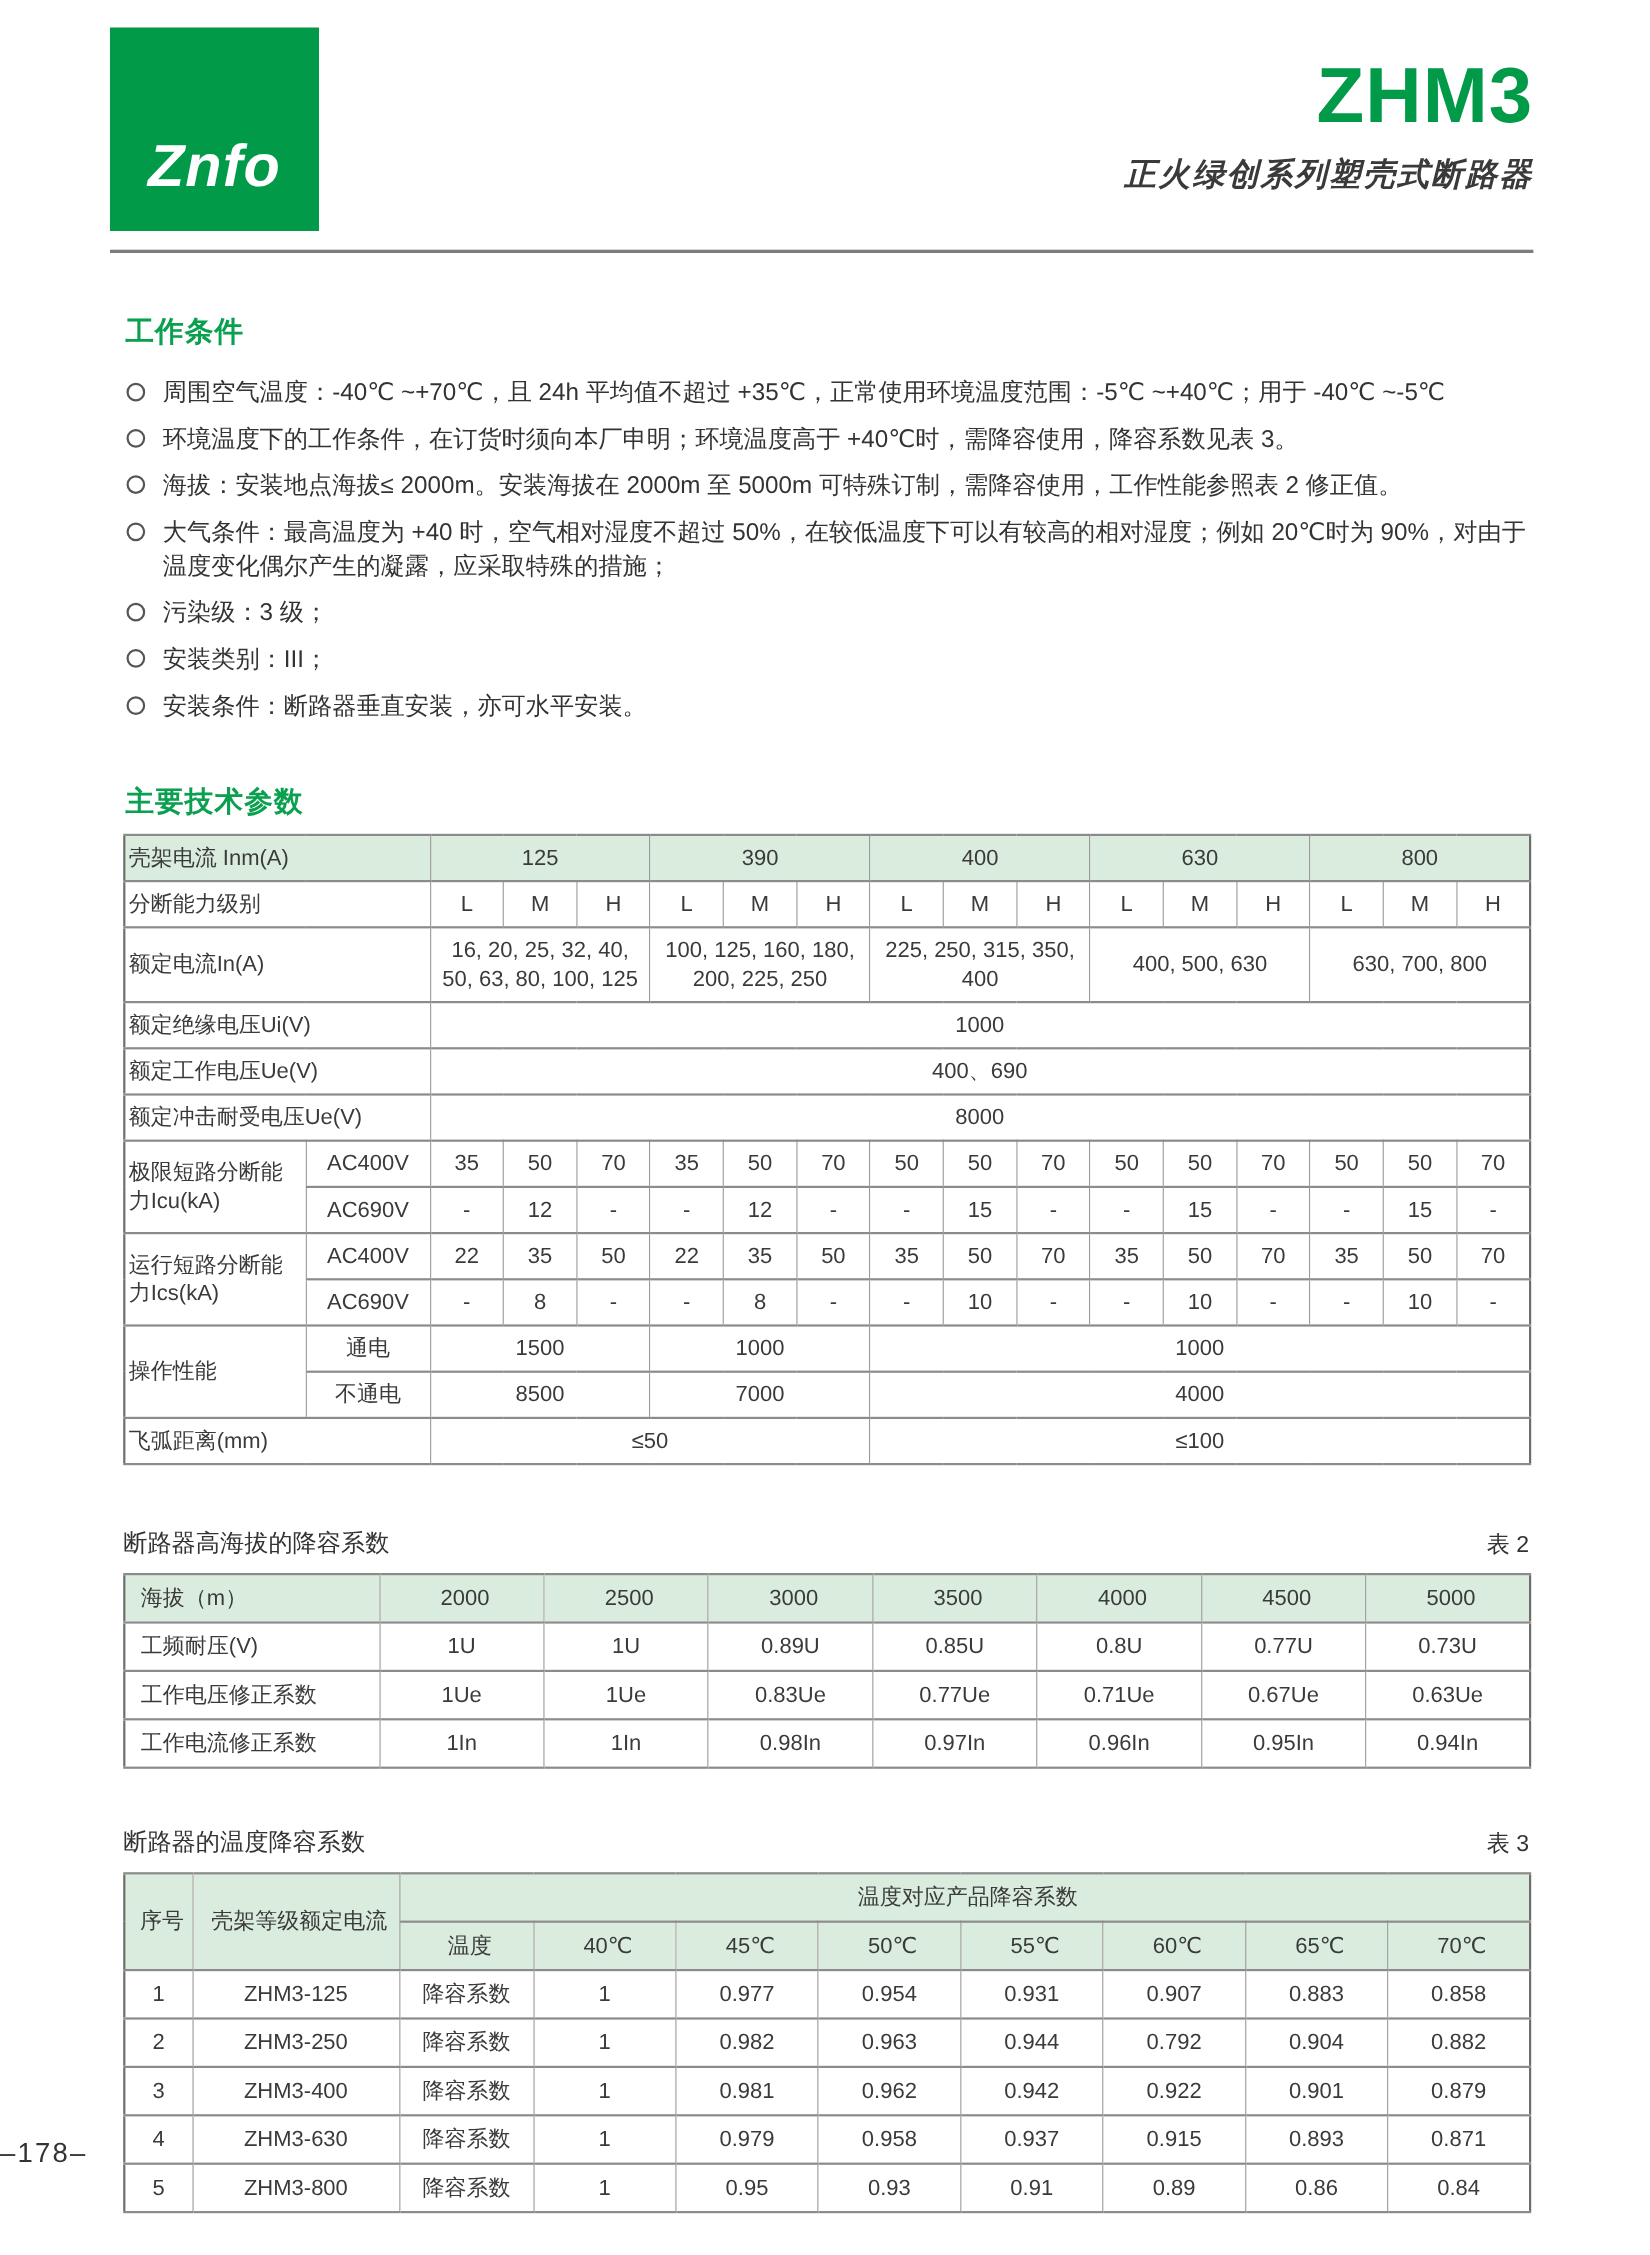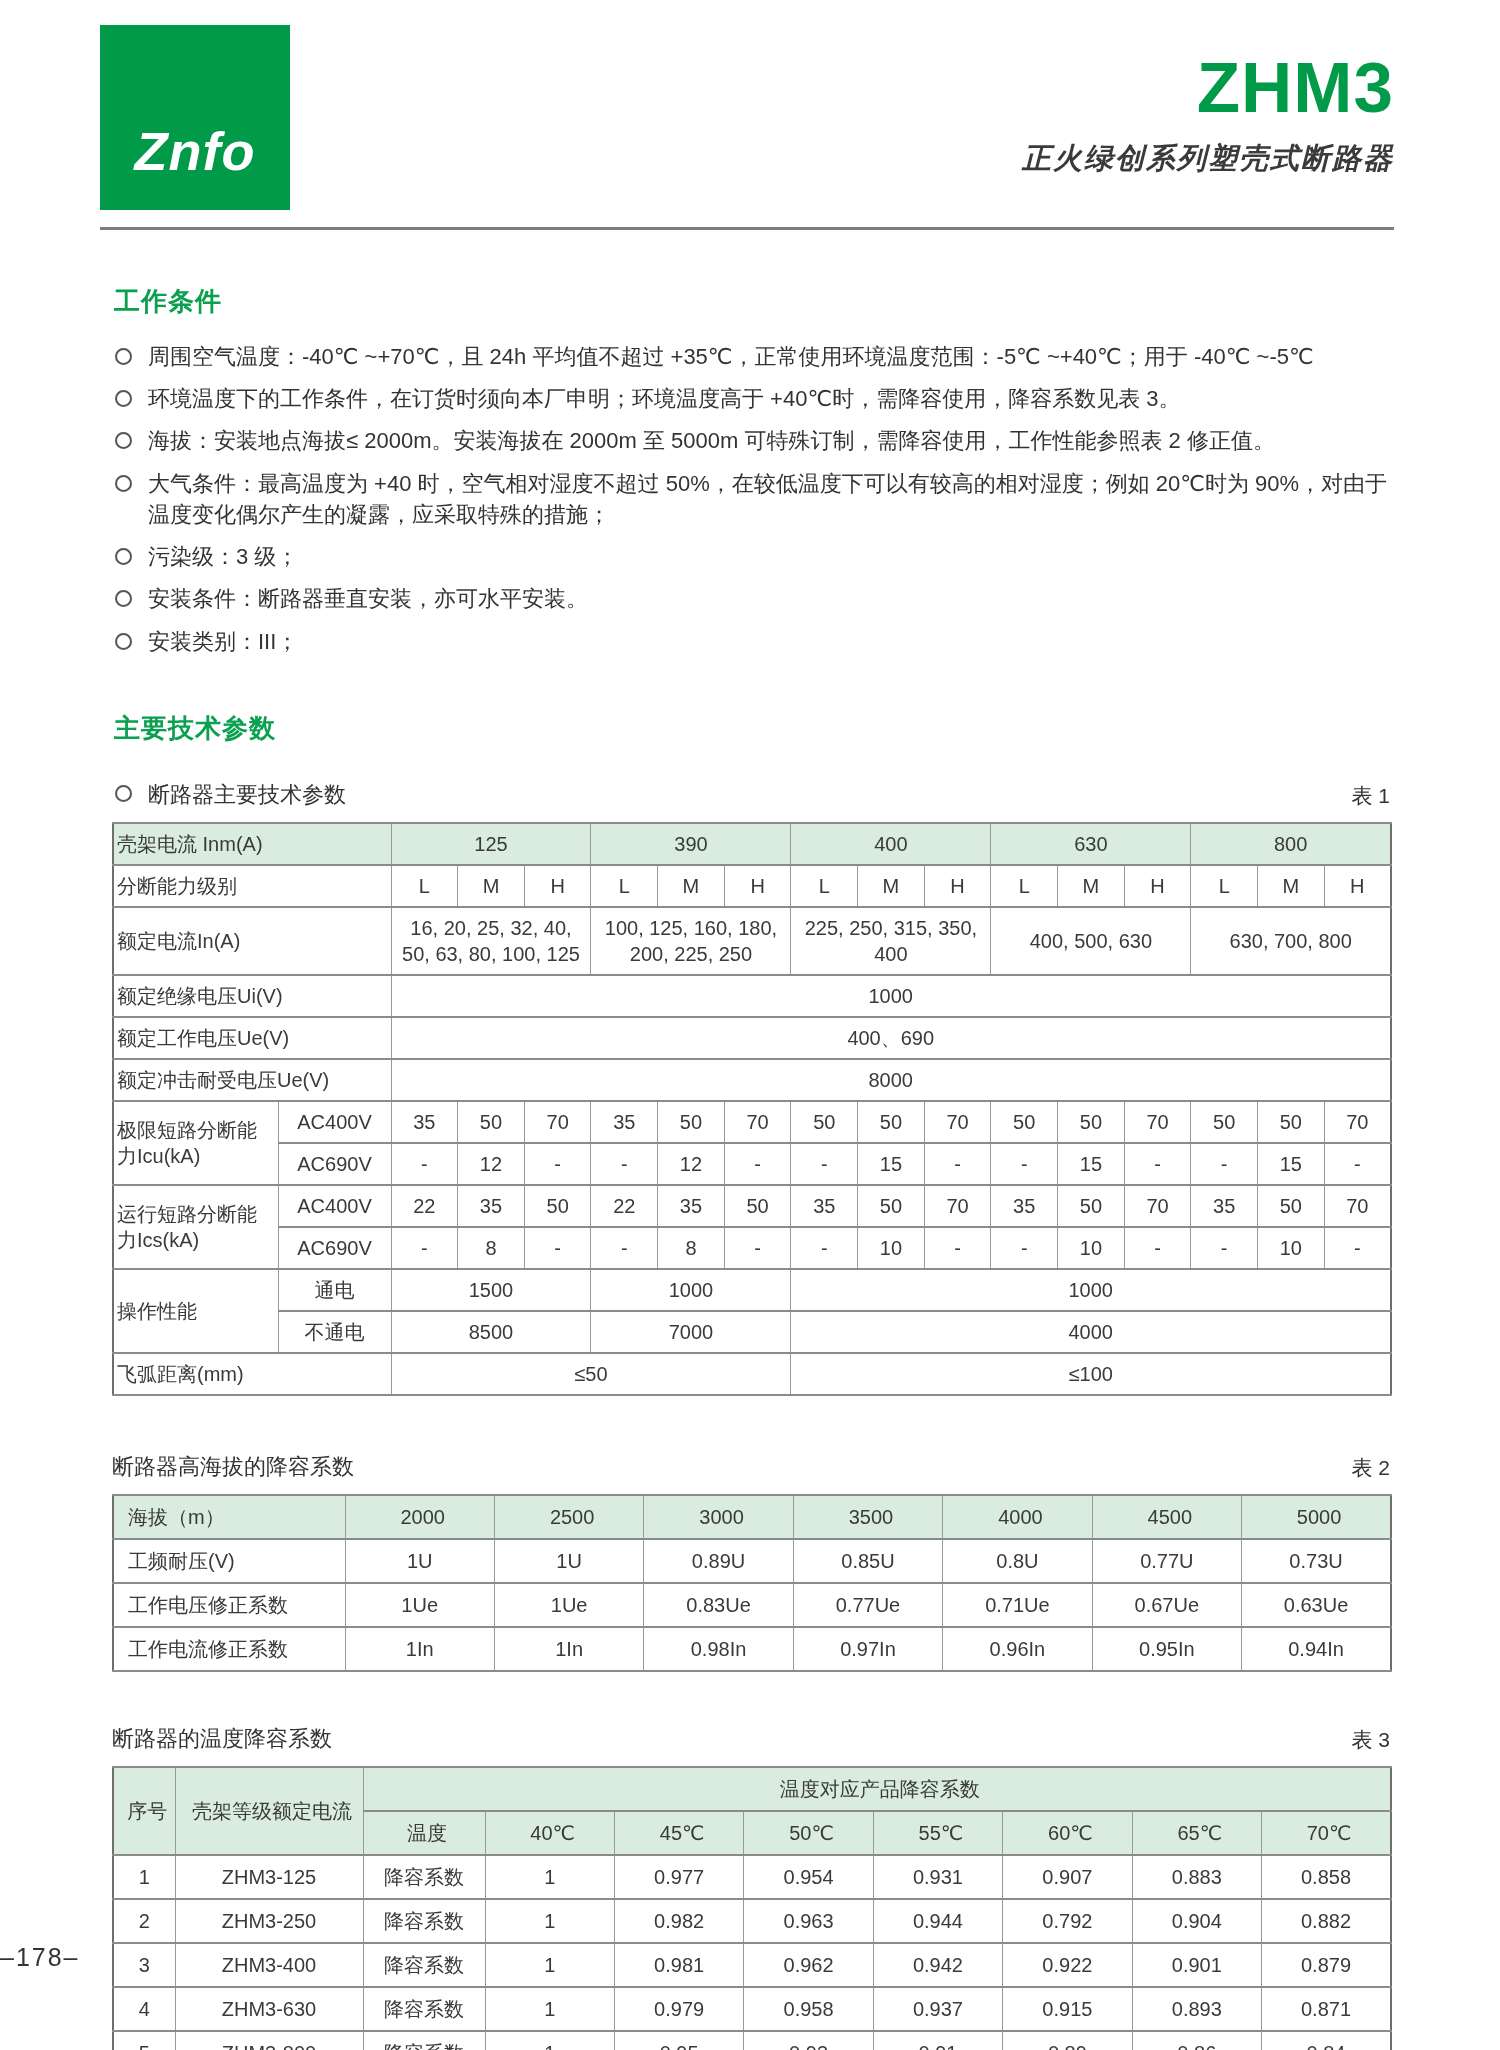--- a/index.html
+++ b/index.html
@@ -78,37 +78,30 @@
       <li>
           <span class="dot"></span>
           <span>大气条件：最高温度为 +40 时，空气相对湿度不超过 50%，在较低温度下可以有较高的相对湿度；例如 20℃时为 90%，对由于温度变化偶尔产生的凝露，应采取特殊的措施；</span>
         </li>
       <li>
           <span class="dot"></span>
           <span>污染级：3 级；</span>
         </li>
       <li>
           <span class="dot"></span>
+          <span>安装类别：III；</span>
+        </li>
+      <li>
+          <span class="dot"></span>
           <span>安装条件：断路器垂直安装，亦可水平安装。</span>
         </li>
-      <li>
-          <span class="dot"></span>
-          <span>安装类别：III；</span>
-        </li>
     </ul>
 
     <h2 class="green">主要技术参数</h2>
 
-    <div class="caption-row">
-      <div class="cap-left">
-          <span class="dot"></span>
-          <span>断路器主要技术参数</span>
-        </div>
-      <div class="cap-tag">表 1</div>
-    </div>
 
     <table class="t1">
       <colgroup>
           <col style="width:165px">
           <col style="width:113px">
         </colgroup>
       <tbody>
           <tr>
         <td class="hd lab" colspan="2">壳架电流 Inm(A)</td>
         <td class="hd" colspan="3">125</td>

